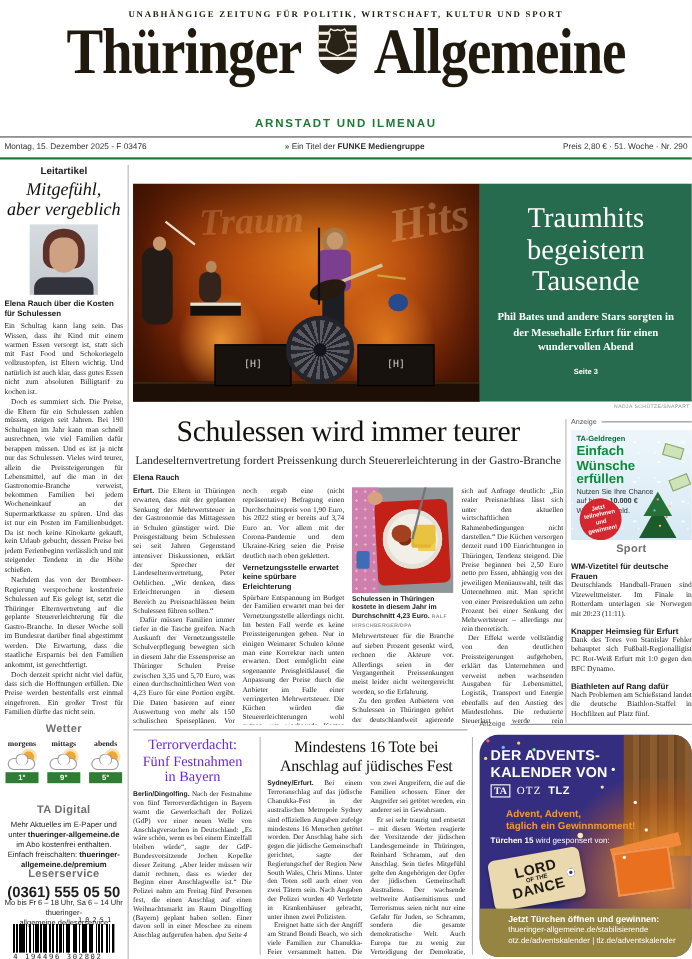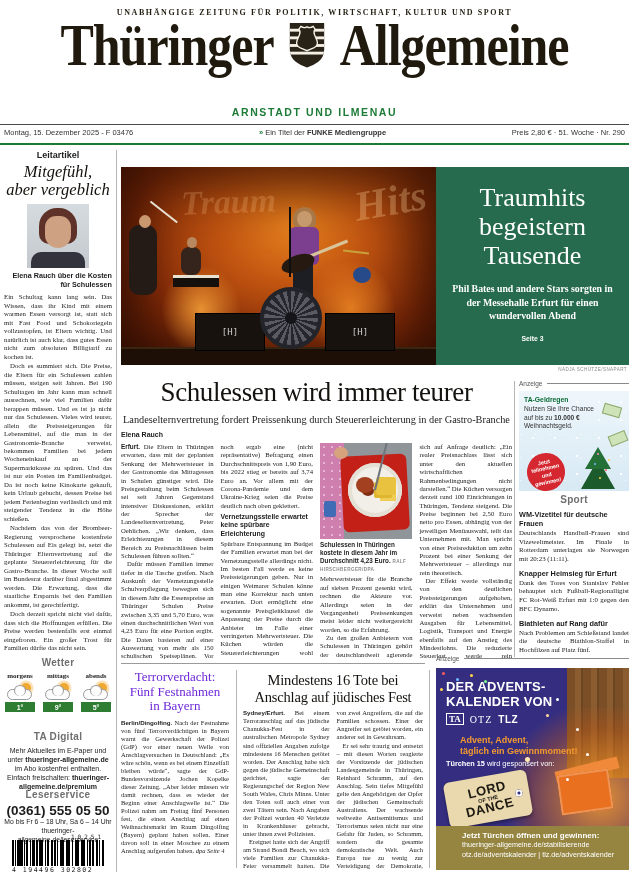--- a/index.html
+++ b/index.html
@@ -36,21 +36,21 @@
   .lt-title{font-style:italic;font-size:16.5px;text-align:center;line-height:1.1;color:#14110c;margin-top:3px;}
   .portrait{width:62px;height:64px;margin:5px auto 3px;position:relative;overflow:hidden;
             background:linear-gradient(#d6dbdf,#c3c9ce);}
   .portrait .hair{position:absolute;left:12px;top:4px;width:38px;height:36px;background:#5e3228;
                   border-radius:18px 18px 10px 10px;}
   .portrait .face{position:absolute;left:18px;top:12px;width:26px;height:32px;background:#cfa183;
                   border-radius:12px 12px 14px 14px;}
   .portrait .body{position:absolute;left:4px;bottom:-4px;width:54px;height:20px;background:#32333d;
                   border-radius:10px 10px 0 0;}
   .lt-cap{font-family:"Liberation Sans","DejaVu Sans",sans-serif;font-weight:bold;font-size:7.2px;
-          text-align:right;line-height:1.25;}
+          text-align:left;line-height:1.25;}
   .bt{font-size:6.8px;line-height:1.25;}
   .bt p{margin:0 0 1px;}
   
   .wx-row{display:flex;justify-content:space-between;margin-top:4px;}
   .wx-col{width:32px;text-align:center;}
   .wx-lab{font-weight:bold;font-size:7px;}
   .wicon{position:relative;width:26px;height:17px;margin:3px auto 2px;}
   .wicon .sun{position:absolute;right:2px;top:0;width:10px;height:10px;border-radius:50%;
               background:#f0a830;box-shadow:0 0 0 2.5px rgba(240,168,48,.35);}
   .wicon .cloud{position:absolute;left:0;bottom:0;width:23px;height:9px;background:#fdfdfd;
@@ -168,21 +168,21 @@
   .note{position:absolute;width:16px;height:9px;background:#cfe3b8;border:1px solid #8aa86f;}
   .sport-t{font-family:"Liberation Sans","DejaVu Sans",sans-serif;font-weight:bold;font-size:7.3px;margin:5px 0 1px;}
   .sport-b{font-size:6.9px;line-height:1.26;}
   
   .terror-hl{font-size:13px;line-height:1.12;text-align:center;color:#6d28d9;white-space:nowrap;}
   .attack-hl{font-size:14.5px;line-height:1.15;text-align:center;color:#14120e;white-space:nowrap;letter-spacing:-.2px;}
   .bot-txt{font-size:6.5px;line-height:1.24;}
   .bot-cols{display:flex;gap:7px;margin-top:4px;}
   .bot-cols>div{flex:1;}
   
-  .advent{left:436px;top:668px;width:193px;height:202px;position:absolute;overflow:hidden;background:#352e80;}
+  .advent{left:436px;top:668px;width:193px;height:202px;position:absolute;overflow:hidden;background:#352e80;border-radius:17px;}
   .ad-door{position:absolute;right:0;top:0;width:62px;height:110px;
            background:repeating-linear-gradient(90deg,#7a4f28 0 8px,#8a5c30 8px 14px,#6e4522 14px 16px);}
   .ad-glow{position:absolute;right:-10px;top:40px;width:130px;height:150px;
            background:radial-gradient(ellipse at 70% 60%,rgba(255,160,40,.85),rgba(200,90,20,.35) 55%,transparent 75%);}
   .ad-gift{position:absolute;right:18px;bottom:58px;width:52px;height:40px;background:#e8701f;transform:rotate(-8deg);
            box-shadow:inset 0 0 0 2px rgba(255,255,255,.25);}
   .ad-lid{position:absolute;right:10px;bottom:94px;width:64px;height:12px;background:#f08a3a;transform:rotate(-14deg);}
   .ad-spark{position:absolute;right:70px;top:30px;width:3px;height:3px;border-radius:50%;background:#fff;
             box-shadow:20px 30px 0 #fff,-30px 60px 0 1px #ffe9b0,10px 80px 0 #fff,-10px 16px 0 #ffd9a0,30px 55px 0 #fff;}
   .ad-gar{position:absolute;left:6px;top:4px;width:3px;height:3px;border-radius:50%;background:#ff5d5d;
@@ -407,20 +407,21 @@
   <div class="abs sb" style="top:380px;">
     <div class="anz">
       <span>Anzeige</span>
         <span class="ln"></span>
     </div>
     <div class="xmas">
       <div class="snow"></div>
       <div class="note" style="right:8px;top:14px;transform:rotate(16deg);"></div>
       <div class="note" style="right:2px;top:42px;transform:rotate(-22deg);"></div>
       <div class="xm-kick">TA-Geldregen</div>
+      <div class="xm-title">Einfach Wünsche erfüllen</div>
       <div class="xm-body">
         <span>Nutzen Sie Ihre Chance</span><br>
         <span>auf bis zu </span><b>10.000 €</b><br>
         <span>Weihnachtsgeld.</span>
       </div>
       <div class="tree"></div>
       <div class="tree2"></div>
       <div class="tlight"></div>
       <div class="xm-badge">Jetzt teilnehmen und gewinnen!</div>
     </div>

